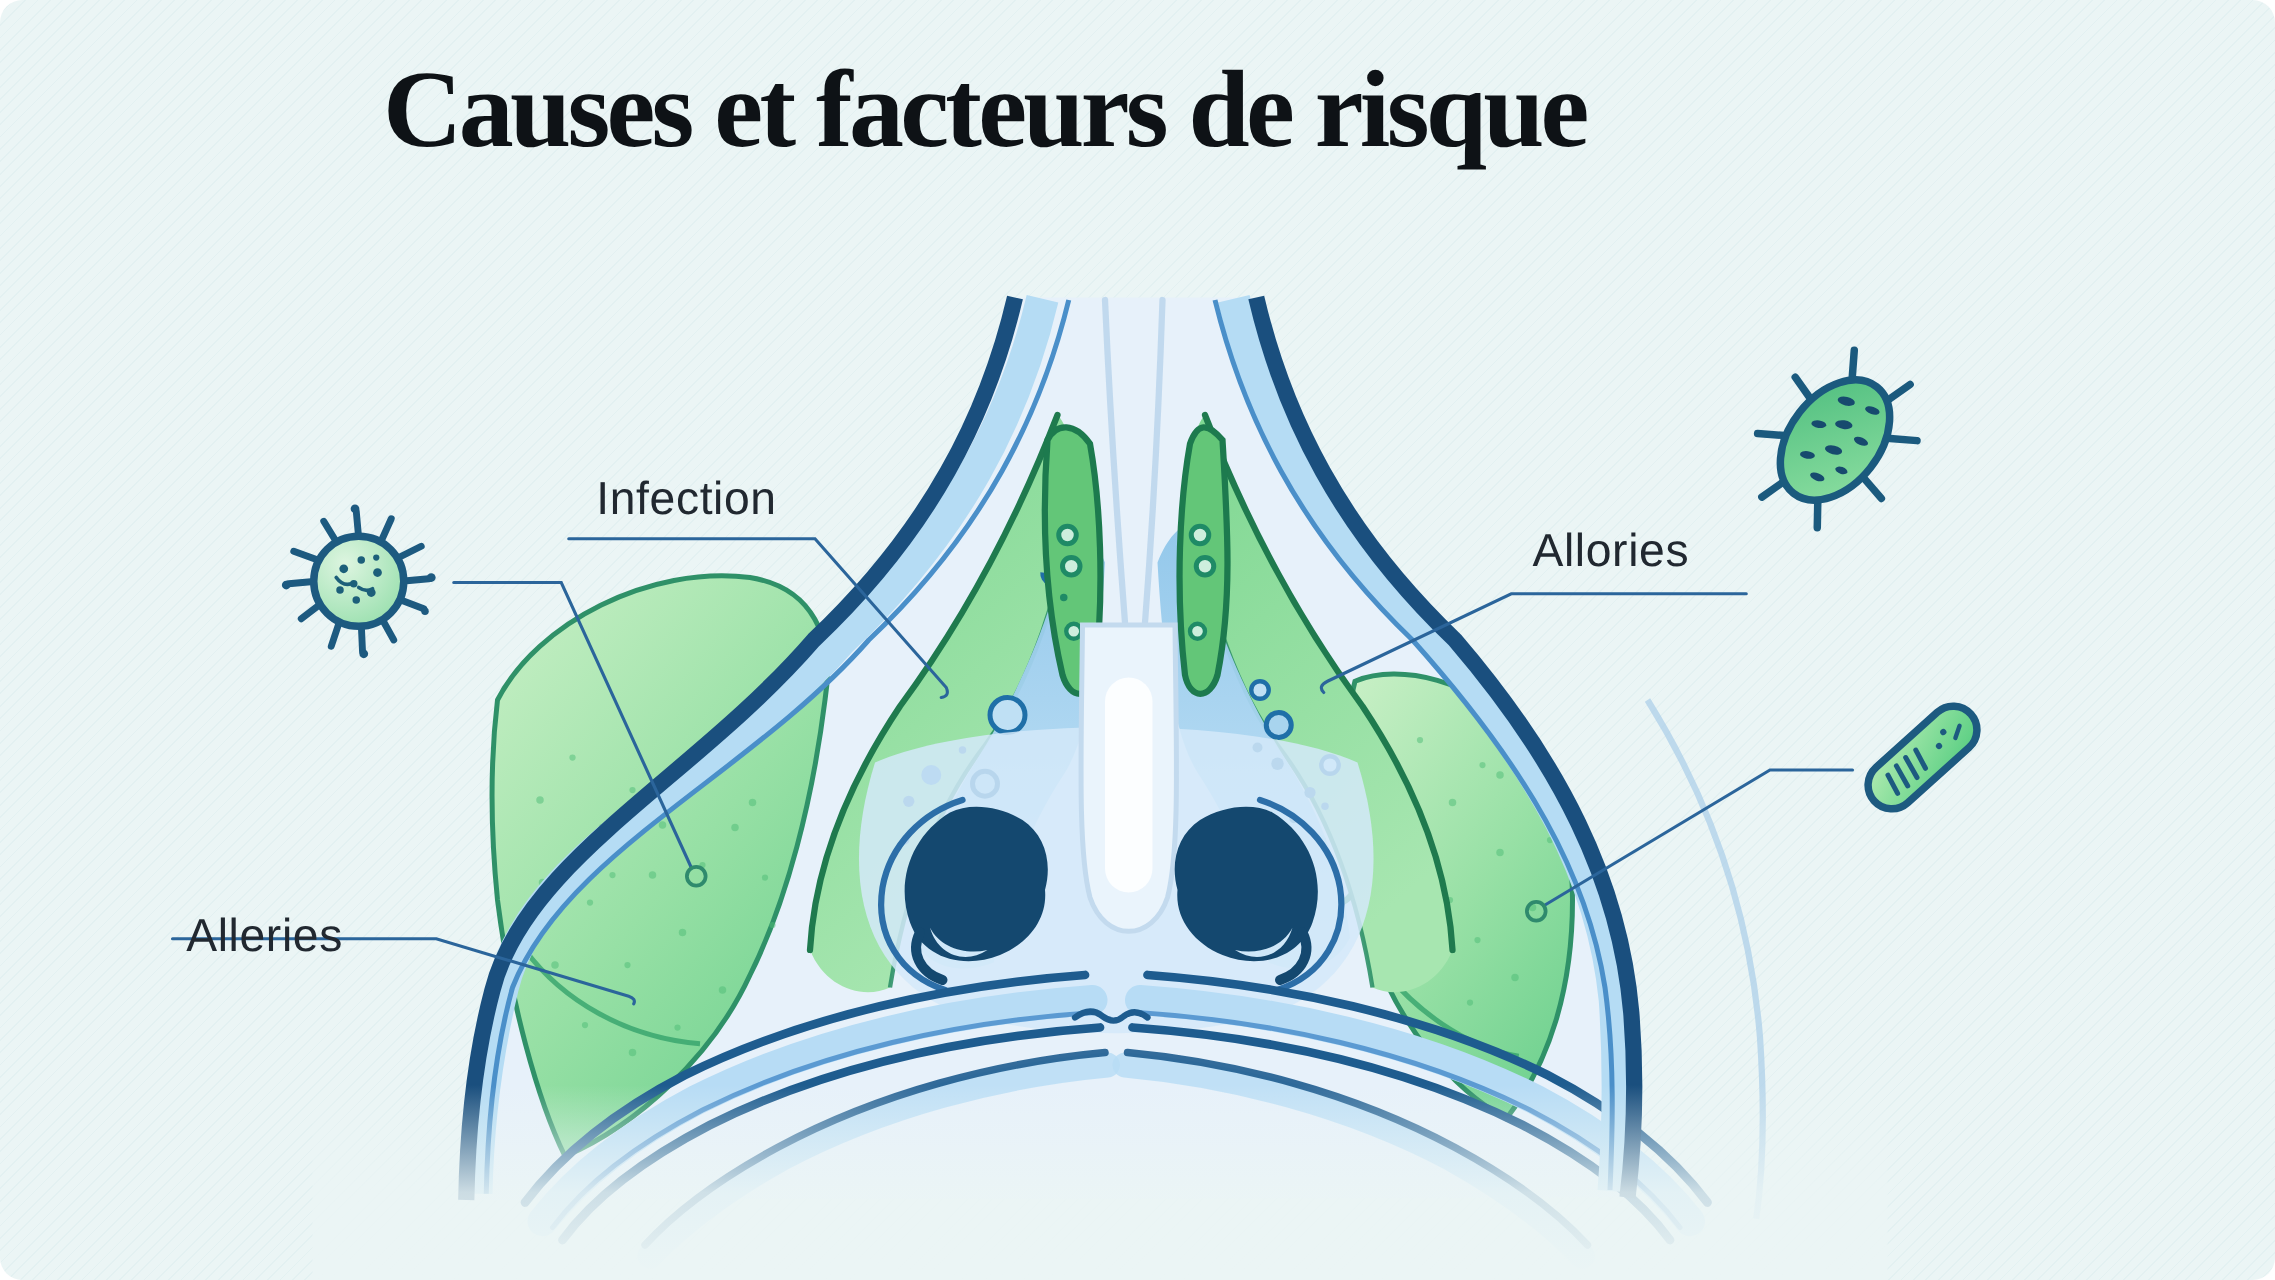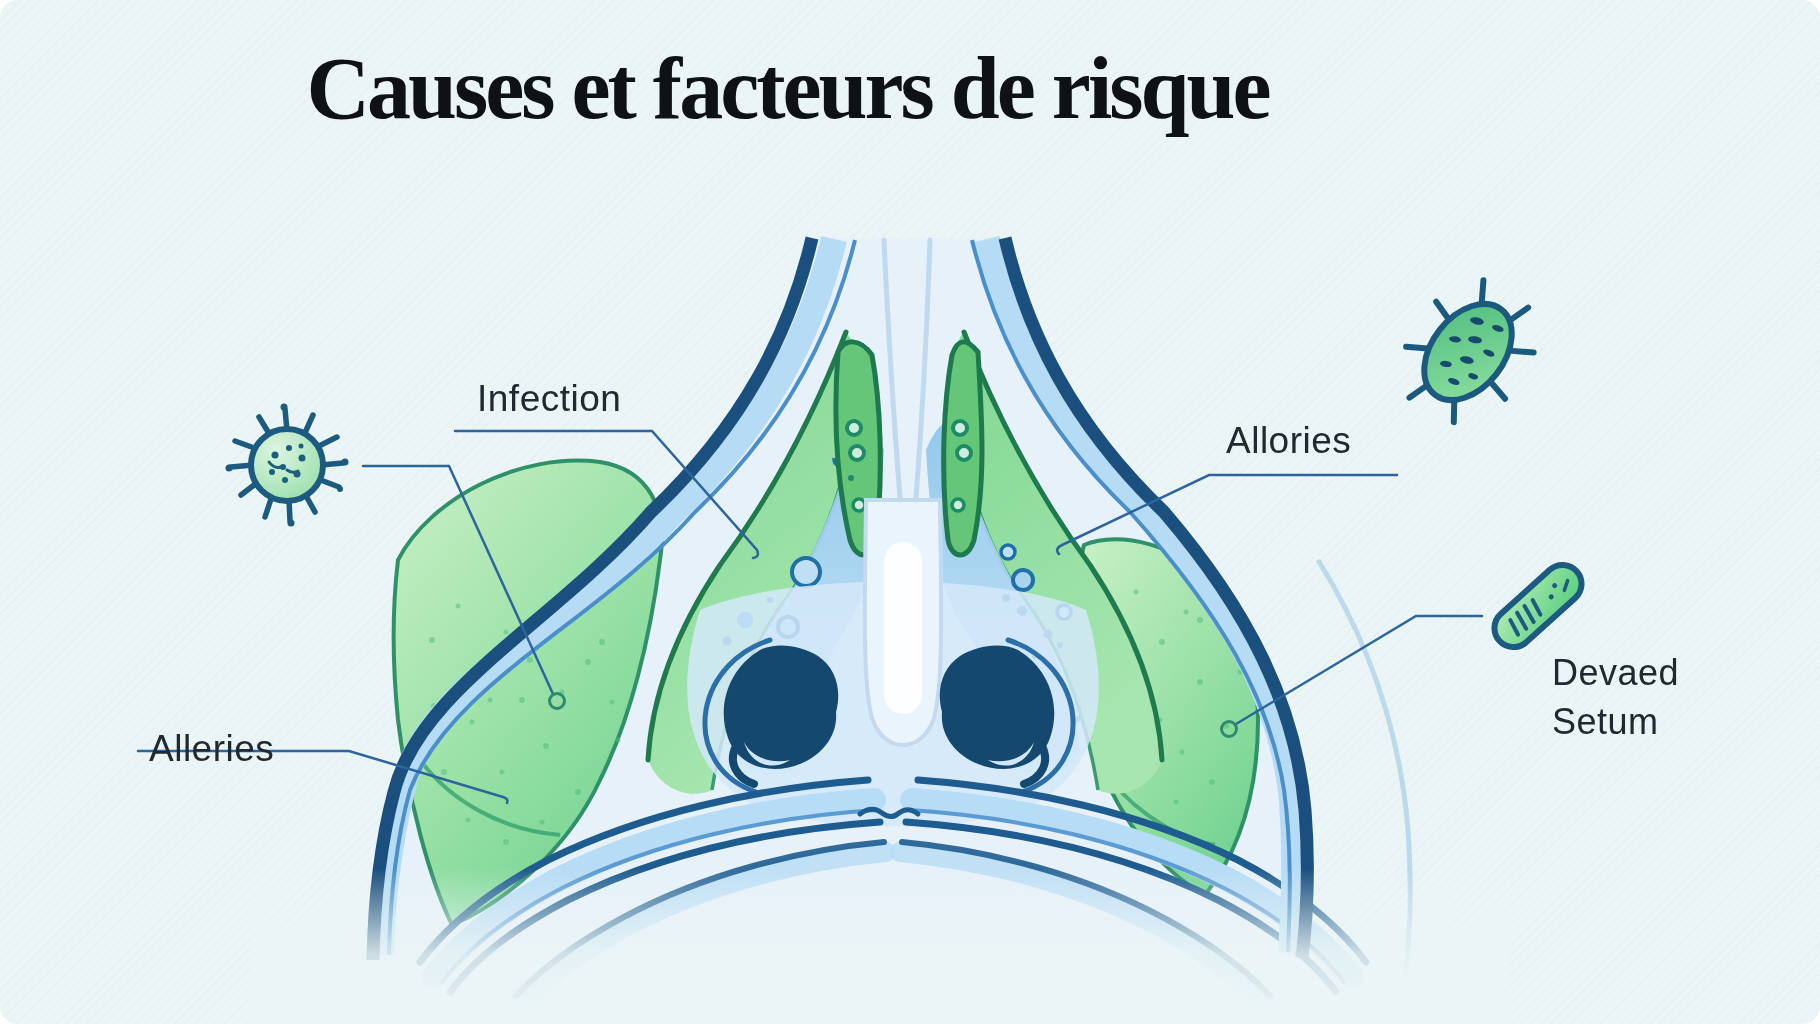--- a/index.html
+++ b/index.html
@@ -329,18 +329,14 @@
         <circle cx="16" cy="2" r="2.5"></circle>
           <circle cx="26" cy="-4" r="2.5"></circle>
       </g>
       <path d="M30,6 l9,-5" stroke="#1d5a80" stroke-width="3.5" stroke-linecap="round"></path>
     </g>
   </svg>
 
   <div class="diagram-label label-allories">Infection</div>
   <div class="diagram-label label-alleries">Alleries</div>
   <div class="diagram-label label-infection">Allories</div>
-  <div class="diagram-label label-devaed">
-    <div>Devaed</div>
-    <div>Setum</div>
-  </div>
 
 </div>
 
 </body></html>

